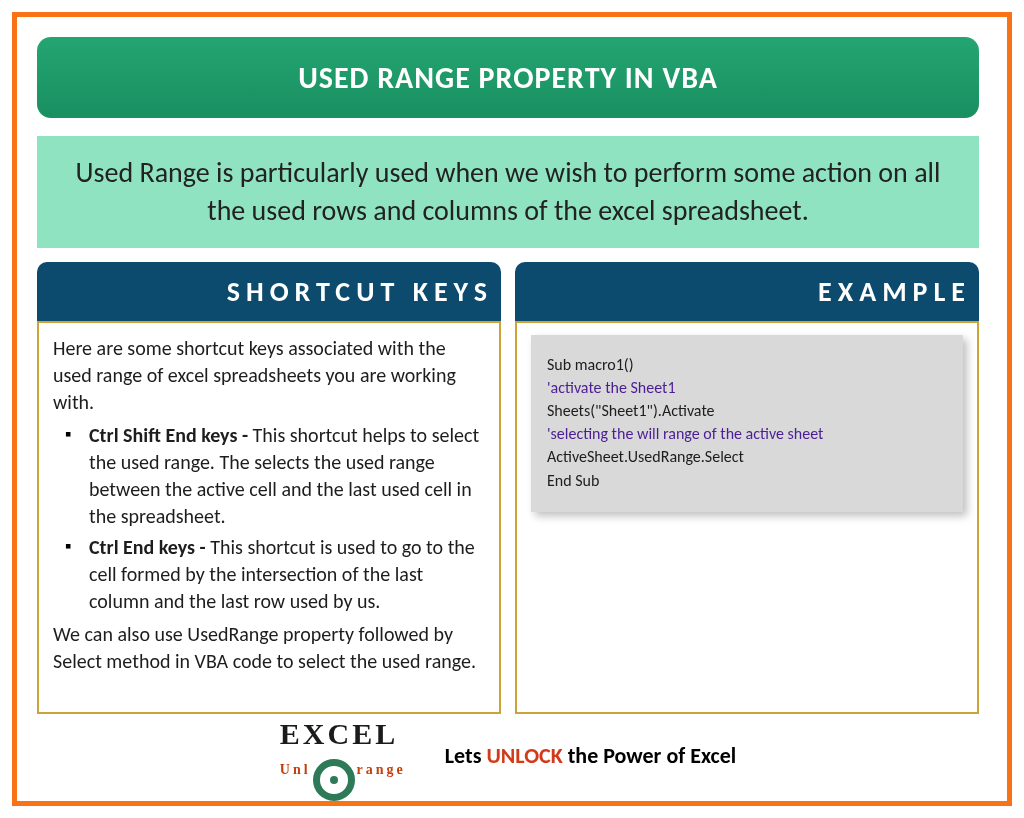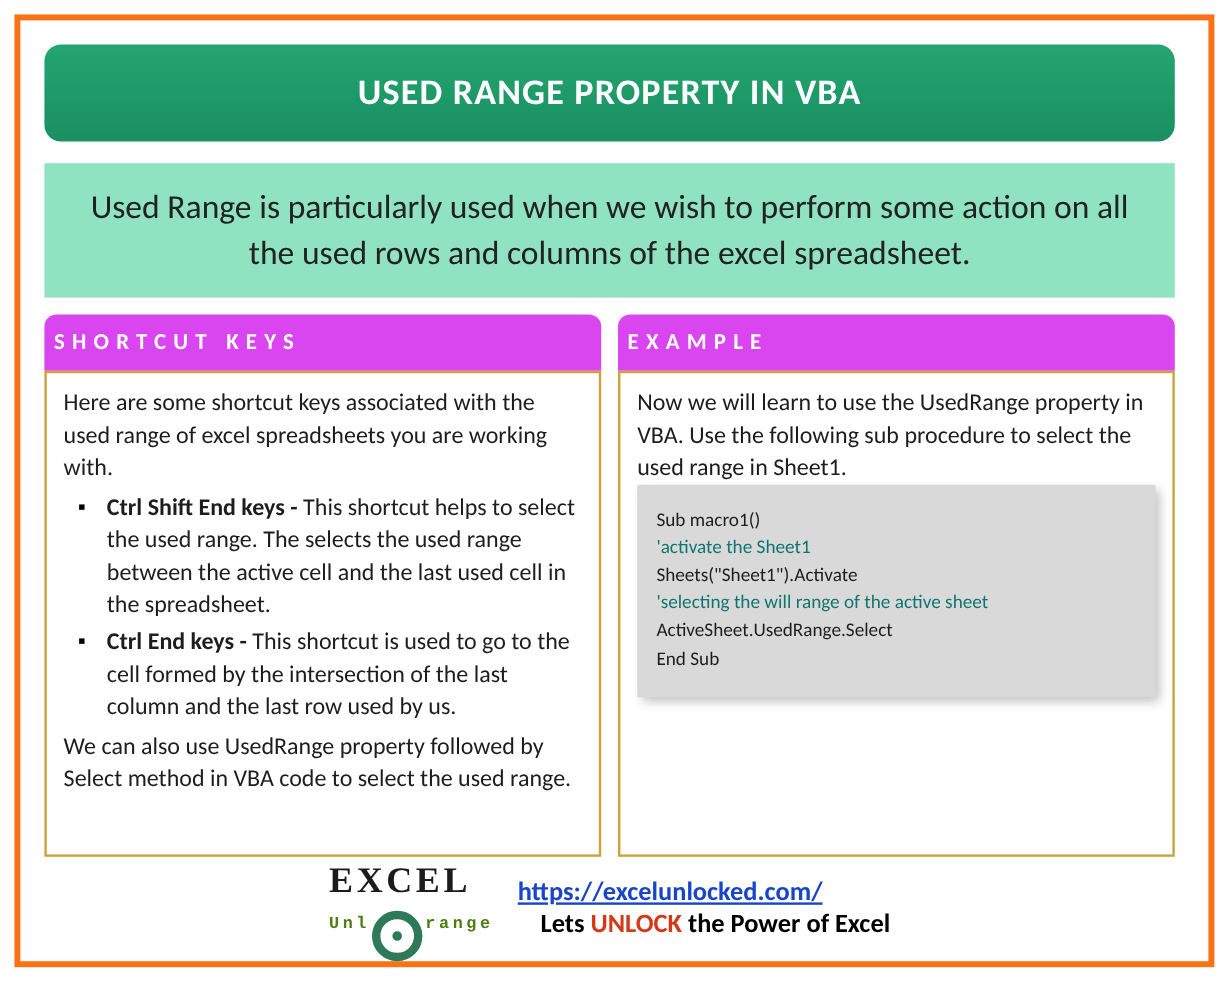--- a/index.html
+++ b/index.html
@@ -44,26 +44,26 @@
     margin-top: 14px;
     flex: 1;
     min-height: 0;
   }
   .col {
     flex: 1;
     display: flex;
     flex-direction: column;
   }
   .col-header {
-    background: #d946ef;
+    background: #0c4a6e;
     color: #fff;
     font-weight: 600;
-    font-size: 19px;
+    font-size: 28px;
     letter-spacing: 6px;
-    text-align: left;
+    text-align: right;
     padding: 12px 8px;
     border-radius: 10px 10px 0 0;
   }
   .col-body {
     border: 2px solid #caa33a;
     border-top: 2px solid #caa33a;
     padding: 12px 14px;
     font-size: 20px;
     color: #1d1d1d;
     line-height: 1.35;
@@ -88,42 +88,42 @@
   }
   .bold { font-weight: 700; }
   .code-block {
     background: #d9d9d9;
     padding: 18px 16px 20px 16px;
     font-size: 16px;
     line-height: 1.45;
     font-family: Calibri, 'Segoe UI', Arial, sans-serif;
     box-shadow: 4px 4px 8px rgba(0,0,0,0.25);
   }
-  .code-comment { color: #0f766e; }
+  .code-comment { color: #4c1d95; }
   .footer {
     display: flex;
     align-items: center;
     justify-content: center;
     margin-top: 6px;
     gap: 20px;
   }
   .logo {
     display: flex;
     align-items: flex-end;
     font-family: Georgia, 'Times New Roman', serif;
     font-weight: 700;
     font-size: 30px;
     letter-spacing: 3px;
     color: #1b1b1b;
     line-height: 0.9;
     flex-direction: column;
     align-items: flex-start;
   }
   .logo-row1, .logo-row2 { display:flex; align-items:center; }
-  .logo-row2 { font-size: 14px; letter-spacing: 3px; margin-top:2px; color:#4d7c0f;font-family:Liberation Mono, monospace; }
+  .logo-row2 { font-size: 14px; letter-spacing: 3px; margin-top:2px; color:#c2410c; }
   .logo-o {
     display: inline-flex;
     width: 42px; height: 42px;
     border: 7px solid #2e7a58;
     border-radius: 50%;
     align-items: center;
     justify-content: center;
     margin: 0 2px;
     position: relative;
     top: 10px;
@@ -172,21 +172,20 @@
             <span class="bold">Ctrl End keys - </span><span>This shortcut is used to go to the cell formed by the intersection of the last column and the last row used by us.</span>
           </li>
         </ul>
         <div>We can also use UsedRange property followed by Select method in VBA code to select the used range.</div>
       </div>
     </div>
 
     <div class="col">
       <div class="col-header">EXAMPLE</div>
       <div class="col-body">
-        <div>Now we will learn to use the UsedRange property in VBA. Use the following sub procedure to select the used range in Sheet1.</div>
         <div class="code-block">
           <div>Sub macro1()</div>
           <div class="code-comment">'activate the Sheet1</div>
           <div>Sheets("Sheet1").Activate</div>
           <div class="code-comment">'selecting the will range of the active sheet</div>
           <div>ActiveSheet.UsedRange.Select</div>
           <div>End Sub</div>
         </div>
       </div>
     </div>
@@ -204,20 +203,19 @@
       </div>
       <div class="logo-row2">
         <span>Unl</span>
         <span class="logo-o">
             <span class="logo-key"></span>
           </span>
         <span>range</span>
       </div>
     </div>
     <div class="footer-text">
-      <a class="footer-link">https://excelunlocked.com/</a>
       <div class="footer-tagline">
         <span>Lets </span><span class="unlock">UNLOCK</span><span> the Power of Excel</span>
       </div>
     </div>
   </div>
 
 </div>
 
 </body></html>

